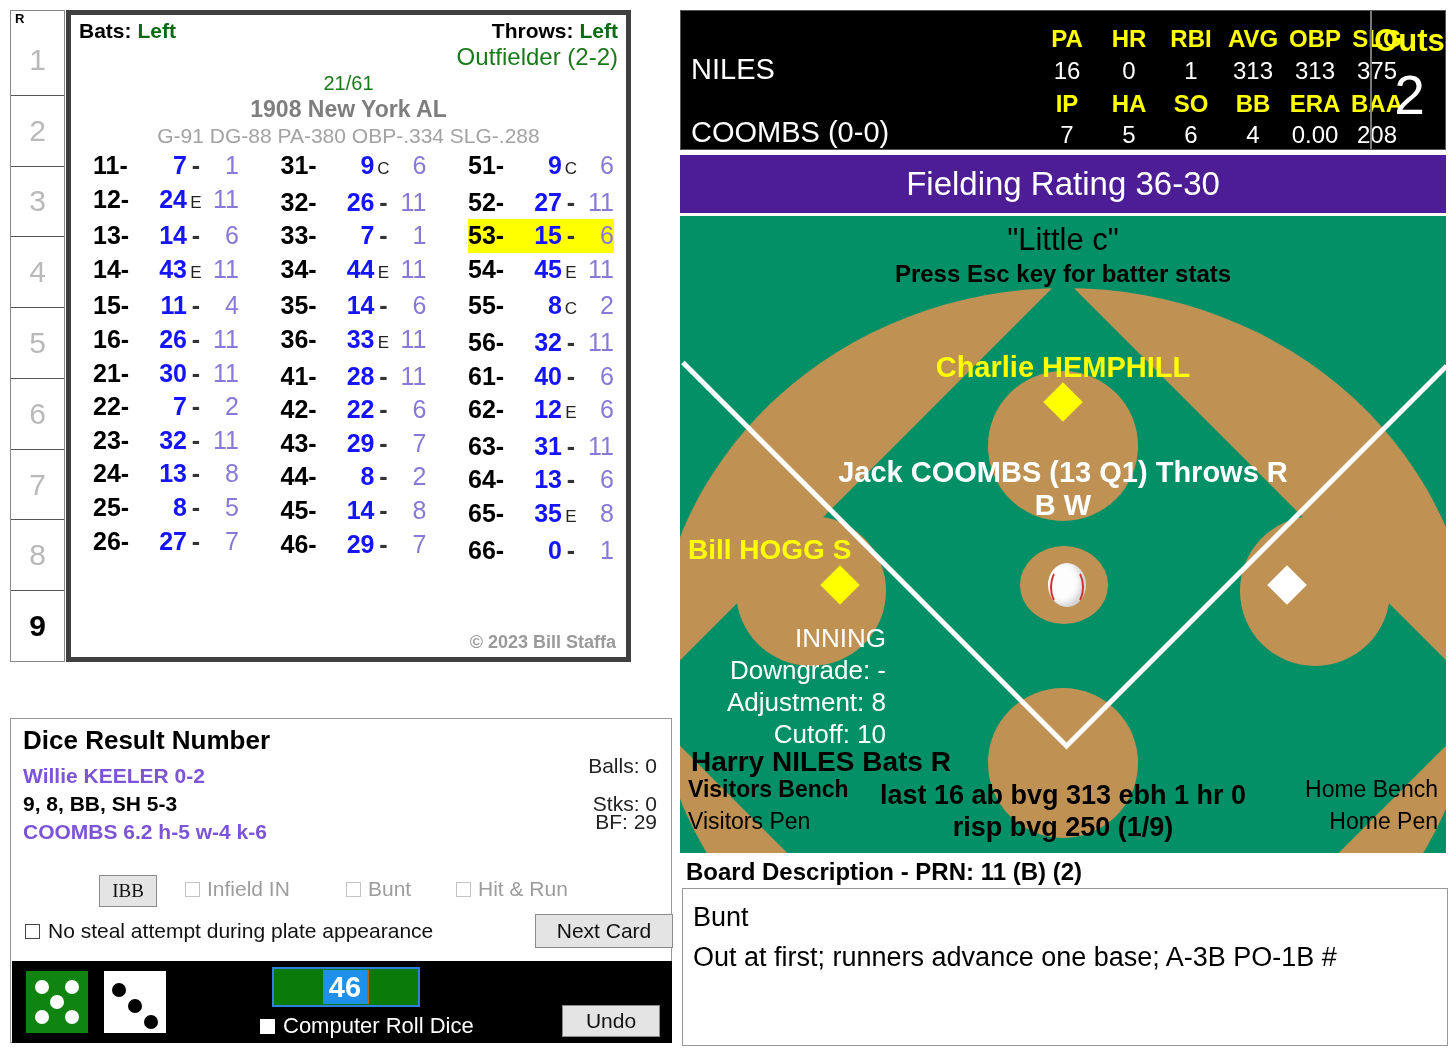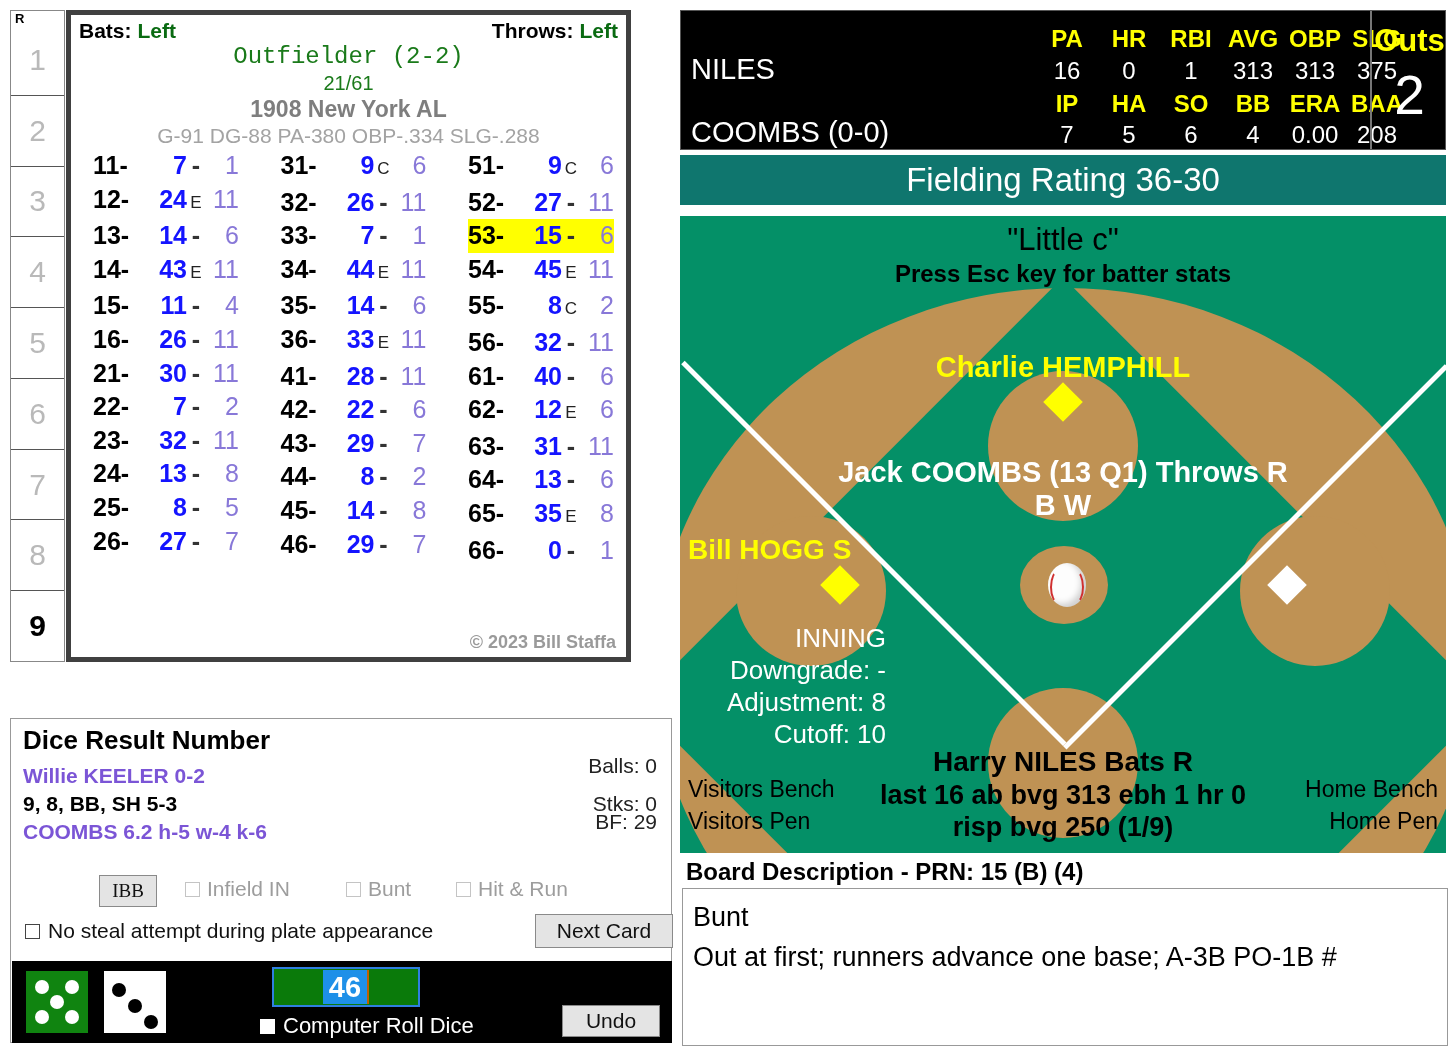--- a/index.html
+++ b/index.html
@@ -35,21 +35,21 @@
   #player-card {
     position: absolute; left: 66px; top: 10px;
     width: 565px; height: 652px;
     border: 5px solid #404040; background: #fff;
     padding: 4px 8px 0 8px;
   }
   .bt-row { display: flex; justify-content: space-between; font-size: 21px; font-weight: bold; }
   .bt-row .lab { color: #000; }
   .bt-row .val { color: #0a6b12; margin-left: 6px; }
   .pname { text-align: center; font-size: 37px; color: #1a7a1a; line-height: 42px; margin-top: 2px; }
-  .ppos  { text-align: center; font-size: 24px; color: #1a7a1a; line-height: 28px; font-family: Liberation Mono, monospace; }
+  .ppos  { text-align: right; font-size: 24px; color: #1a7a1a; line-height: 28px; }
   .pfrac { text-align: center; font-size: 20px; color: #1a7a1a; line-height: 24px; }
   .pteam { text-align: center; font-size: 23px; color: #7e7e7e; font-weight: bold; line-height: 28px; }
   .pstat { text-align: center; font-size: 21px; color: #a3a3a3; line-height: 26px; }
 
   #chart { margin-top: 0; display: flex; justify-content: space-between; padding: 0 4px 0 14px; }
   .chart-col { display: flex; flex-direction: column; }
   .crow {
     display: flex; align-items: baseline;
     font-size: 25px; line-height: 33.6px; white-space: nowrap;
   }
@@ -152,21 +152,21 @@
   #sb-outs {
     position: absolute; left: 689px; top: 0; width: 77px; height: 100%;
     border-left: 2px solid #777;
   }
   #outs-lab { position: absolute; top: 12px; width: 100%; text-align: center; color: #ffff00; font-size: 31px; font-weight: bold; }
   #outs-val { position: absolute; top: 52px; width: 100%; text-align: center; color: #fff; font-size: 55px; }
 
   
   #fr-bar {
     position: absolute; left: 680px; top: 155px;
-    width: 766px; height: 50px; background: #0f766e;
+    width: 766px; height: 58px; background: #4c1d95;
     display: flex; align-items: center; justify-content: center;
     color: #fff; font-size: 33px;
   }
 
   
   #field {
     position: absolute; left: 680px; top: 216px;
     width: 766px; height: 637px;
     background: #049067; overflow: hidden;
   }
@@ -223,26 +223,26 @@
 
   .fld-txt { position: absolute; white-space: nowrap; }
   #little-c { left: 0; top: 6px; width: 100%; text-align: center; font-size: 31px; color: #000; }
   #press-esc { left: 0; top: 44px; width: 100%; text-align: center; font-size: 24px; color: #000; font-weight: bold; }
   #cf-name { left: 0; top: 135px; width: 100%; text-align: center; font-size: 29px; color: #ffff00; font-weight: bold; }
   #p-line1 { left: 0; top: 240px; width: 100%; text-align: center; font-size: 29px; color: #fff; font-weight: bold; }
   #p-line2 { left: 0; top: 273px; width: 100%; text-align: center; font-size: 29px; color: #fff; font-weight: bold; }
   #lf-name { left: 8px; top: 318px; font-size: 28px; color: #ffff00; font-weight: bold; }
 
   #inn-block { position: absolute; left: 6px; top: 406px; width: 200px; text-align: right; color: #fff; font-size: 26px; line-height: 32px; }
-  #bat-name { left: 0; top: 530px; width: 100%; text-align: center; font-size: 28px; color: #000; font-weight: bold; }
+  #bat-name { left: 11px; top: 530px; width: 100%; text-align: left; font-size: 28px; color: #000; font-weight: bold; }
   #bat-l1 { left: 0; top: 564px; width: 100%; text-align: center; font-size: 27px; color: #000; font-weight: bold; }
   #bat-l2 { left: 0; top: 596px; width: 100%; text-align: center; font-size: 27px; color: #000; font-weight: bold; }
 
   .bench { position: absolute; font-size: 23px; color: #000; }
-  #vb { left: 8px; top: 560px; } #vp { left: 8px; top: 592px; }
+  #vb { left: 8px; top: 560px; font-weight: bold; } #vp { left: 8px; top: 592px; }
   #hb { right: 8px; top: 560px; } #hp { right: 8px; top: 592px; }
 
   
   #board-title {
     position: absolute; left: 686px; top: 858px;
     font-size: 24px; font-weight: bold; color: #000;
   }
   #board-box {
     position: absolute; left: 682px; top: 888px;
     width: 766px; height: 158px;
@@ -644,19 +644,19 @@
     <div class="fld-txt" id="bat-name">Harry NILES Bats R</div>
     <div class="fld-txt" id="bat-l1">last 16 ab bvg 313 ebh 1 hr 0</div>
     <div class="fld-txt" id="bat-l2">risp bvg 250 (1/9)</div>
 
     <div class="bench" id="vb">Visitors Bench</div>
     <div class="bench" id="vp">Visitors Pen</div>
     <div class="bench" id="hb">Home Bench</div>
     <div class="bench" id="hp">Home Pen</div>
   </div>
 
-  <div id="board-title">Board Description - PRN: 15 (B) (4)</div>
+  <div id="board-title">Board Description - PRN: 11 (B) (2)</div>
   <div id="board-box">
     <div class="board-line">Bunt</div>
     <div class="board-line">Out at first; runners advance one base; A-3B PO-1B #</div>
   </div>
 
 </div>
 
 </body></html>

